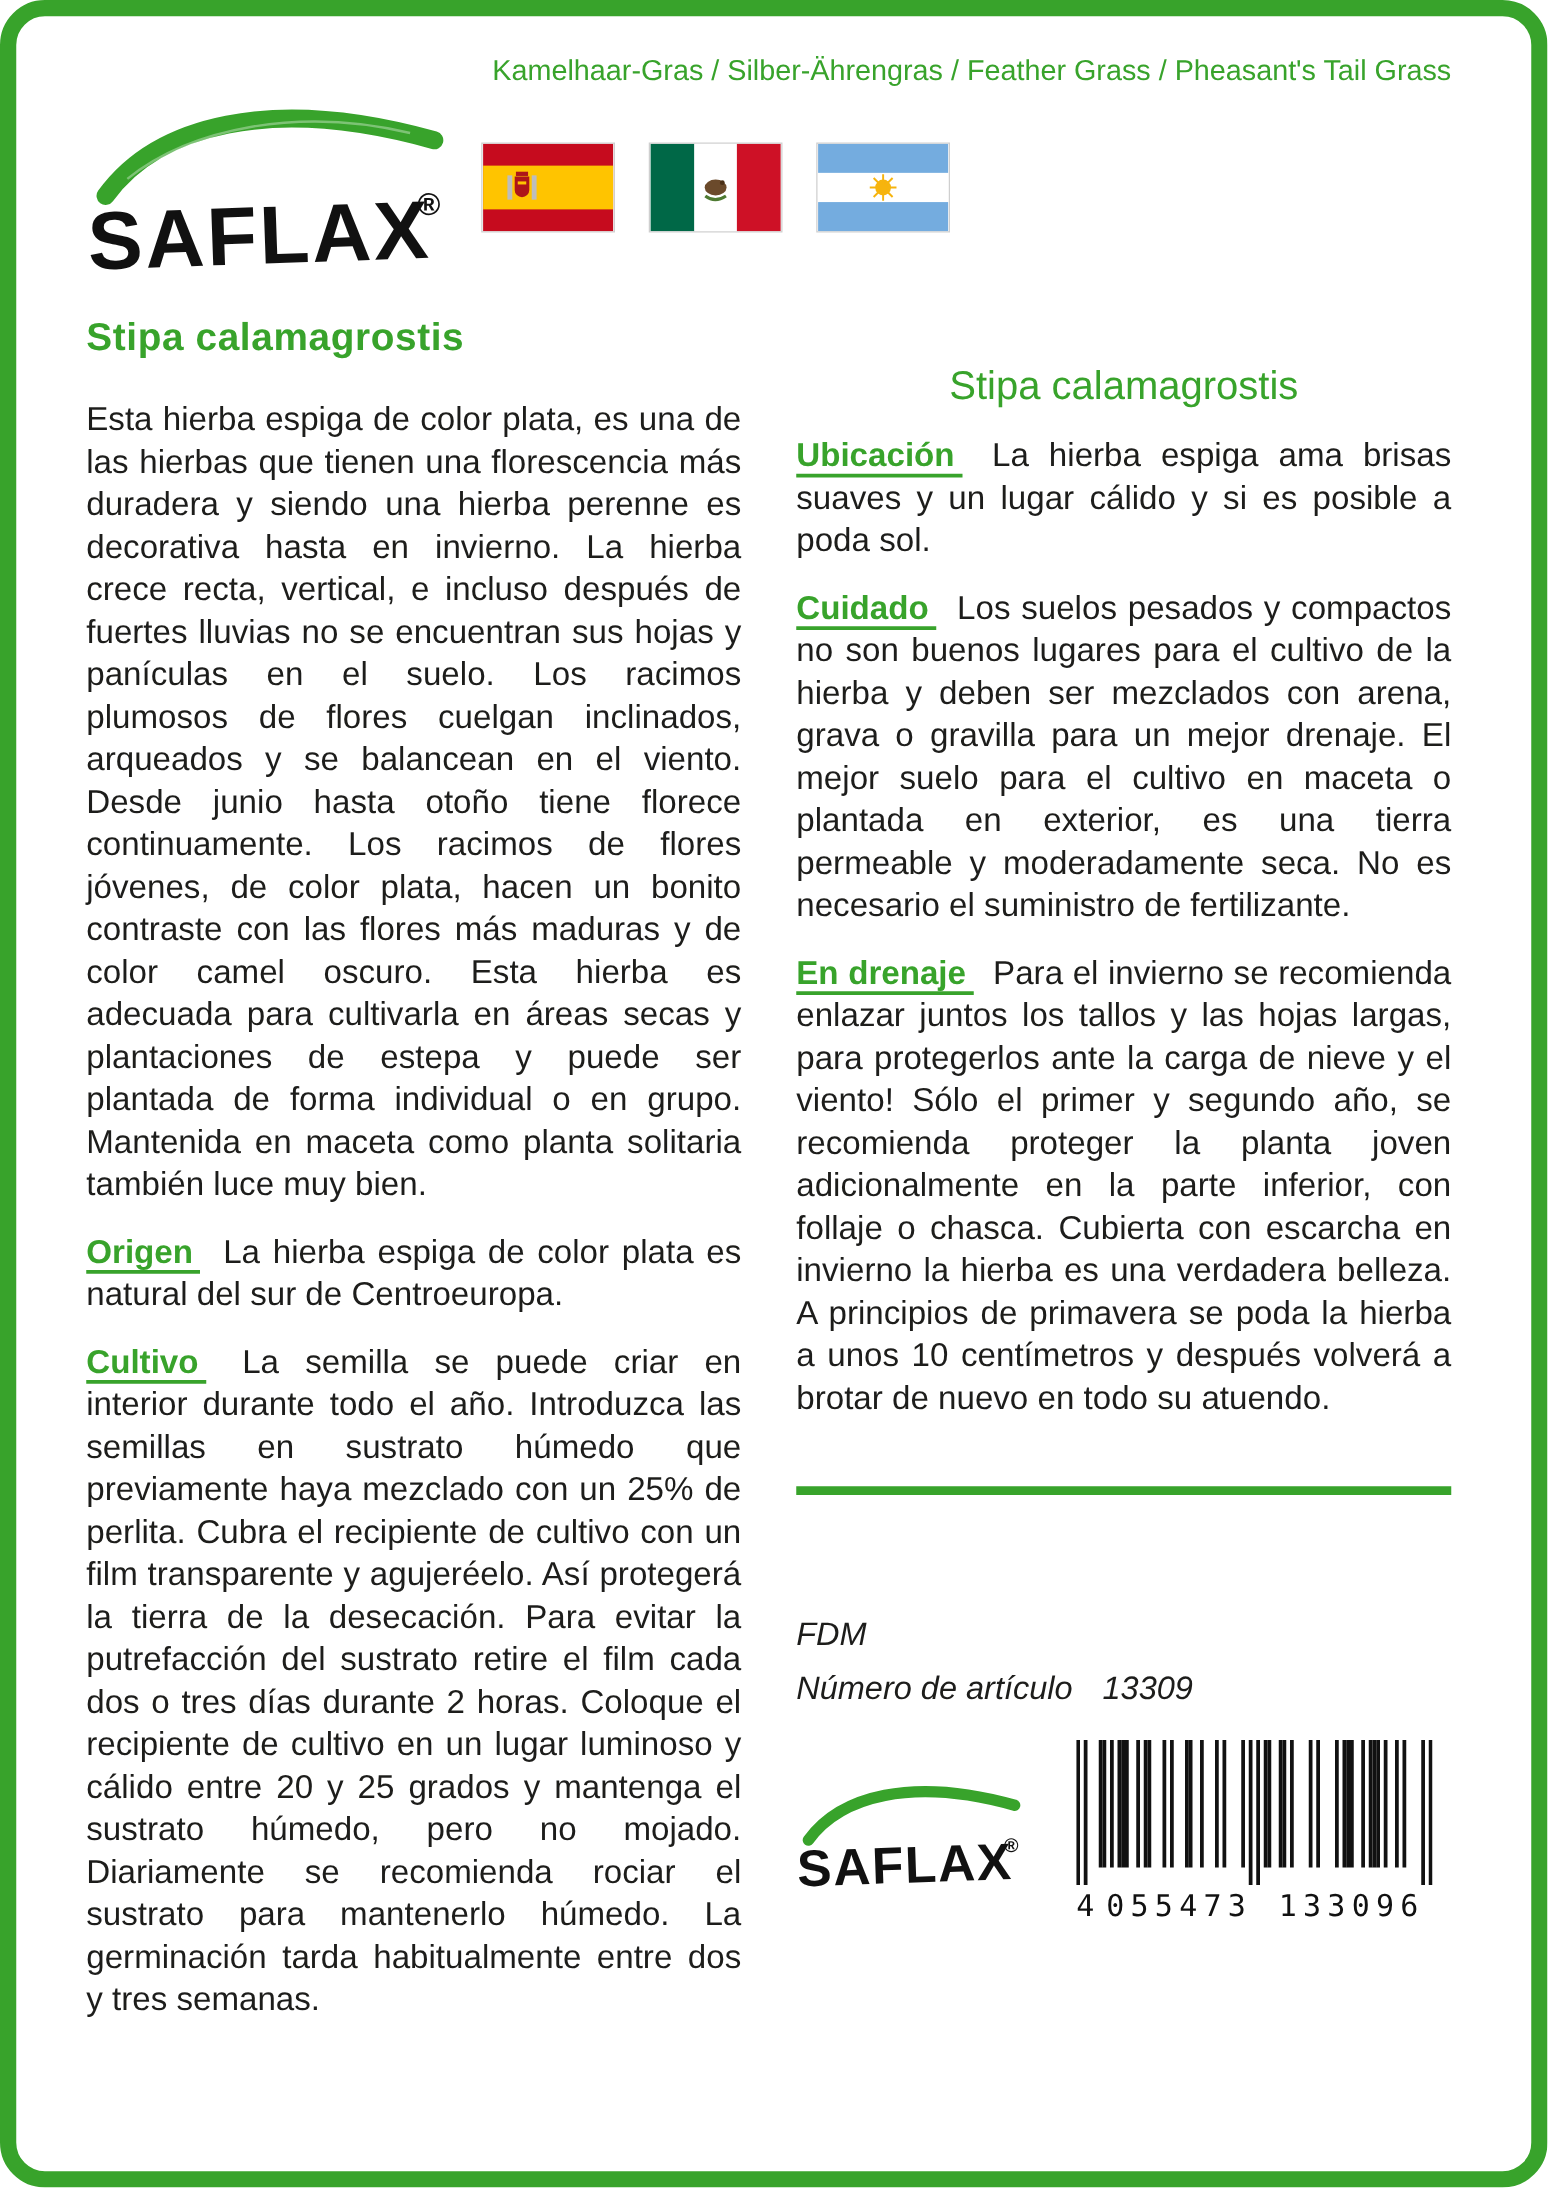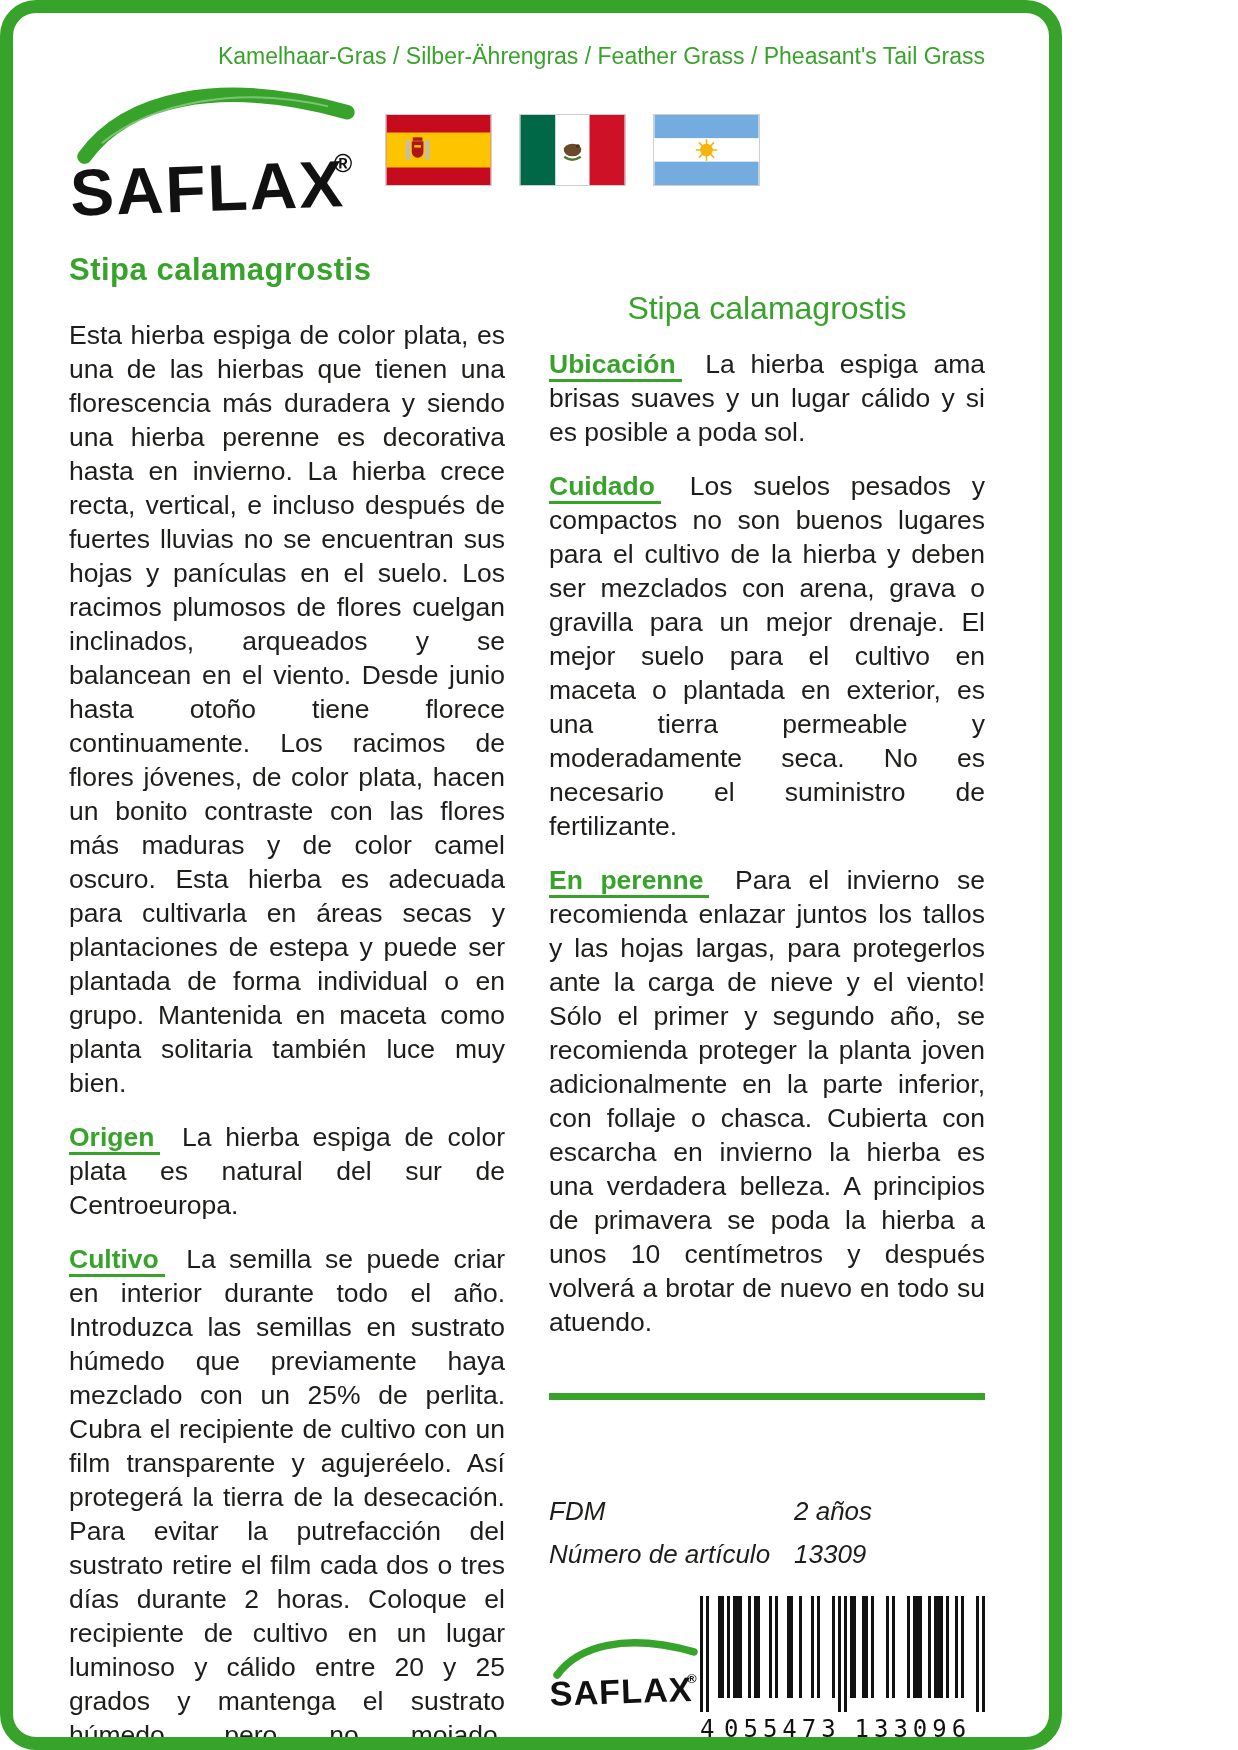--- a/index.html
+++ b/index.html
@@ -1,19 +1,19 @@
 <!DOCTYPE html>
 <html style="--green: #38a32b; --ink: #1d1d1b;"><head>
 <meta charset="utf-8">
 <style>
   :root { --green:#38a32b; --ink:#1d1d1b; }
   * { box-sizing:border-box; }
   body { margin:0; background:#ffffff; }
   .page {
-    position:relative; width:1062px; height:1750px;
+    position:relative; width:1238px; height:1750px;
     border:13px solid var(--green); border-radius:36px;
     padding:24px 64px 40px 56px; background:#fff; overflow:hidden;
     font-family:"Liberation Sans", sans-serif; color:var(--ink);
   }
   .tagline { text-align:right; font-size:23px; color:var(--green); margin-top:6px; }
   .logo-row { display:flex; align-items:center; margin-top:2px; }
   .logo-svg { display:block; }
   .flags { display:flex; gap:27px; align-items:center; margin-left:26px; margin-top:6px; }
   .flag { width:107px; height:72px; border:1px solid #cfcfcf; background:#fff; }
   .flag svg { display:block; width:100%; height:100%; }
@@ -119,30 +119,29 @@
         <span class="runin">Ubicación</span>
         <span>La hierba espiga ama brisas suaves y un lugar cálido y si es posible a poda sol.</span>
       </p>
 
       <p class="para">
         <span class="runin">Cuidado</span>
         <span>Los suelos pesados y compactos no son buenos lugares para el cultivo de la hierba y deben ser mezclados con arena, grava o gravilla para un mejor drenaje. El mejor suelo para el cultivo en maceta o plantada en exterior, es una tierra permeable y moderadamente seca. No es necesario el suministro de fertilizante.</span>
       </p>
 
       <p class="para">
-        <span class="runin">En perenne</span>
+        <span class="runin">En drenaje</span>
         <span>Para el invierno se recomienda enlazar juntos los tallos y las hojas largas, para protegerlos ante la carga de nieve y el viento! Sólo el primer y segundo año, se recomienda proteger la planta joven adicionalmente en la parte inferior, con follaje o chasca. Cubierta con escarcha en invierno la hierba es una verdadera belleza. A principios de primavera se poda la hierba a unos 10 centímetros y después volverá a brotar de nuevo en todo su atuendo.</span>
       </p>
 
       <div class="rule"></div>
 
       <div class="info">
         <div class="info-row">
           <span>FDM</span>
-          <span>2 años</span>
         </div>
         <div class="info-row">
           <span>Número de artículo</span>
           <span>13309</span>
         </div>
       </div>
 
       <div class="bottom-row">
         <svg class="logo-svg" width="182" height="94" viewBox="0 0 300 152" xmlns="http://www.w3.org/2000/svg">
           <path d="M16 86 C 58 28, 152 2, 288 40" fill="none" stroke="var(--green)" stroke-width="15" stroke-linecap="round"></path>

